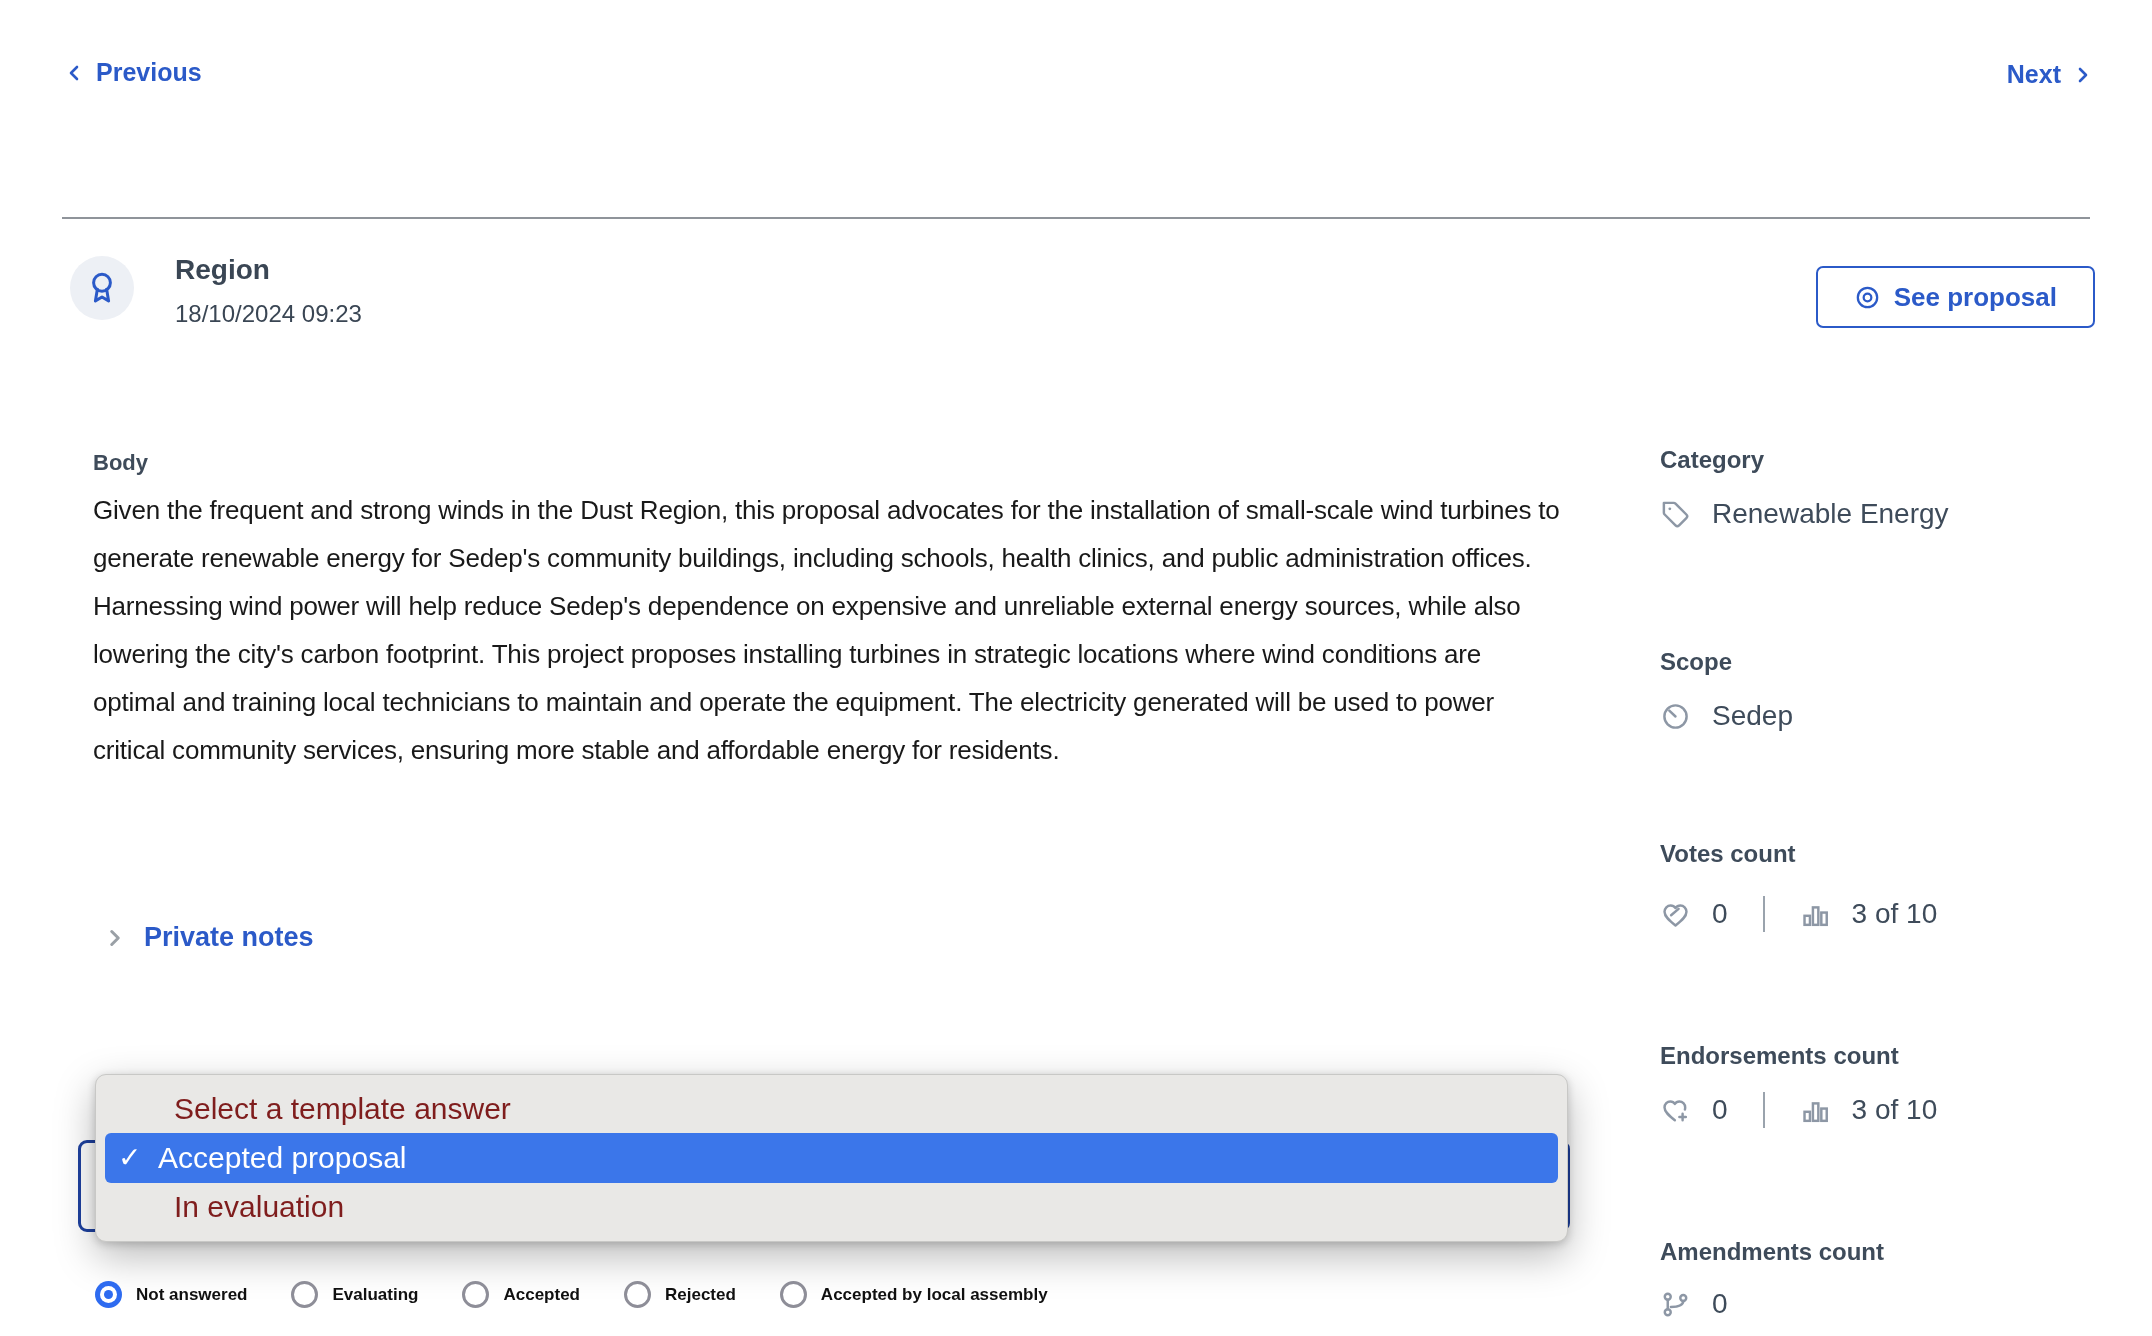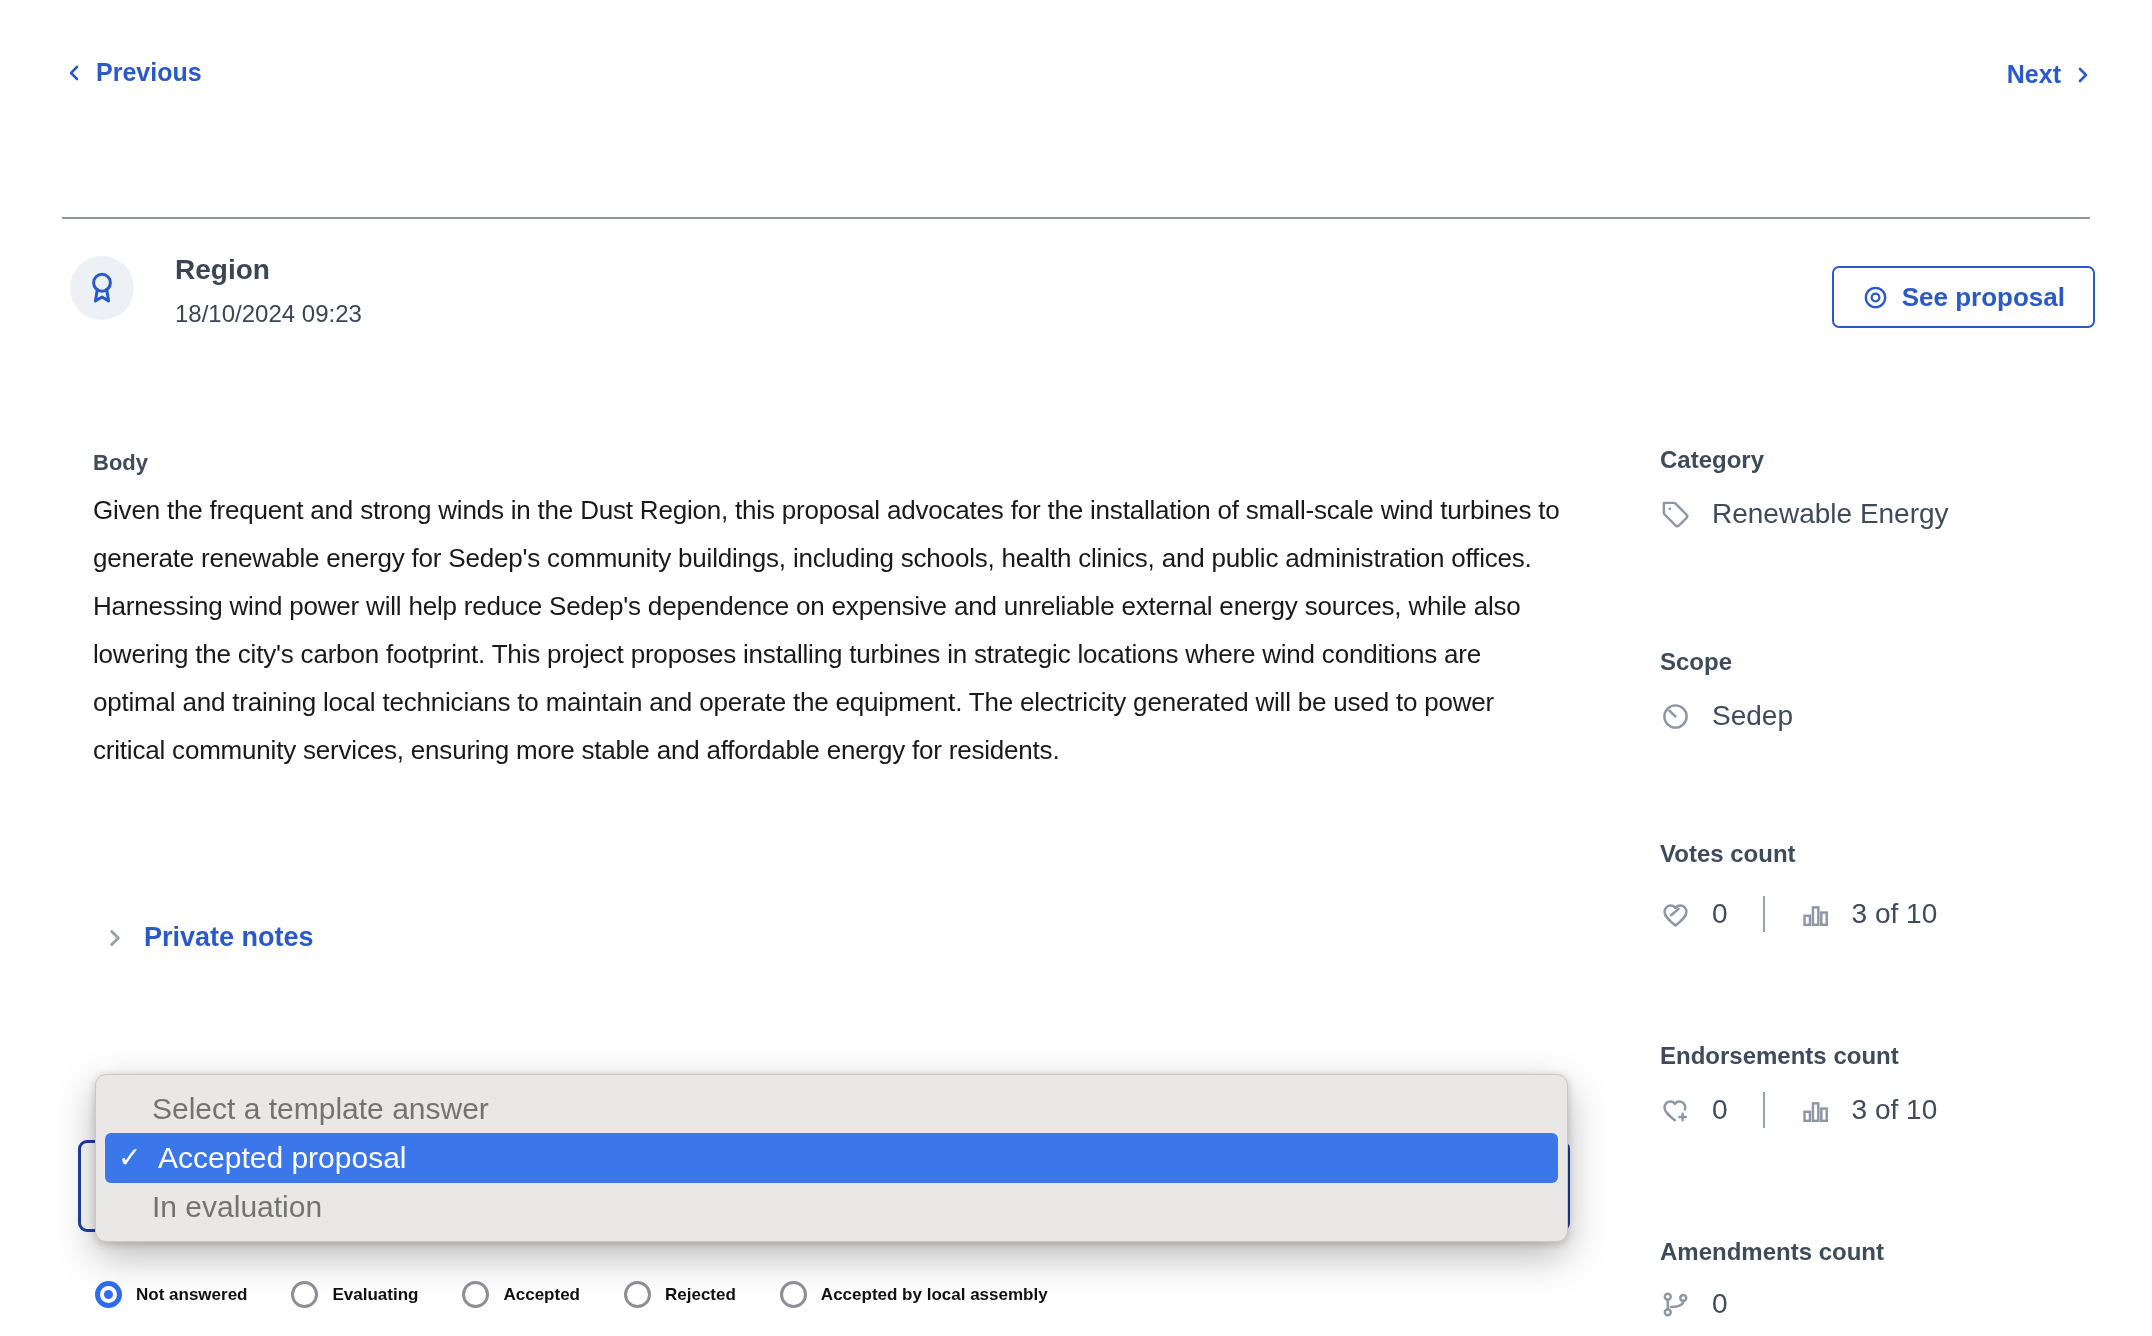--- a/index.html
+++ b/index.html
@@ -18,21 +18,21 @@
                 color:#141414; letter-spacing:-0.3px; }
   .title-divider { position:absolute; left:62px; right:62px; top:217px; height:2px; background:#8f949a; }
 
   
   .avatar { position:absolute; left:70px; top:256px; width:64px; height:64px; border-radius:50%;
             background:#edf0f5; display:flex; align-items:center; justify-content:center; color:#2b5ac8; }
   .avatar svg { width:36px; height:36px; }
   .author-name { position:absolute; left:175px; top:254px; font-size:28px; font-weight:700; color:#3a4654; }
   .author-time { position:absolute; left:175px; top:300px; font-size:24px; color:#3a4654; }
 
-  .see-proposal { position:absolute; right:57px; top:266px; height:62px; padding:0 28px;
+  .see-proposal { position:absolute; right:57px; top:266px; height:62px; padding:0 36px;
                   display:flex; align-items:center; gap:13px; border:2px solid #2b5ac8; border-radius:7px;
                   background:#fff; color:#2b5ac8; font-weight:700; font-size:26px; cursor:pointer;
                   font-family:inherit; }
   .see-proposal svg { width:27px; height:27px; }
 
   
   .body-label { position:absolute; left:93px; top:450px; font-size:22px; font-weight:700; color:#3e4b5a; }
   .body-text { position:absolute; left:93px; top:486px; width:1467px; font-size:26px; line-height:48px;
                color:#191919; letter-spacing:-0.2px; }
 
@@ -45,22 +45,22 @@
 
   
   .template-select { position:absolute; left:78px; top:1140px; width:1492px; height:92px;
                      border:3px solid #1e419f; border-radius:9px; background:#fff; cursor:pointer; }
 
   
   .dropdown-popup { position:absolute; left:95px; top:1074px; width:1473px; height:168px;
                     background:#e9e8e6; border:1px solid #c8c8c6; border-radius:11px;
                     box-shadow:0 14px 40px rgba(0,0,0,0.28), 0 2px 8px rgba(0,0,0,0.18);
                     padding:9px 0; display:flex; flex-direction:column; }
-  .dd-option { height:50px; display:flex; align-items:center; padding-left:50px;
-               font-size:30px; color:#737373; cursor:pointer;margin-left:6px; }
+  .dd-option { height:50px; display:flex; align-items:center; padding-left:78px;
+               font-size:30px; color:#7f1d1d; cursor:pointer; }
   .dd-option.selected { background:#3b76ea; color:#ffffff; border-radius:6px; margin:0 9px;
                         padding-left:13px; gap:10px; }
   .dd-check { font-size:28px; width:30px; display:inline-block; }
 
   
   .radio-row { position:absolute; left:95px; top:1281px; display:flex; align-items:center; gap:44px; }
   .radio-item { display:flex; align-items:center; gap:14px; cursor:pointer; }
   .radio-item .label { font-size:17px; font-weight:700; color:#101010; }
   .radio { width:27px; height:27px; border-radius:50%; flex:none; position:relative; }
   .radio.unselected { border:3px solid #8e8e98; background:#fff; }

